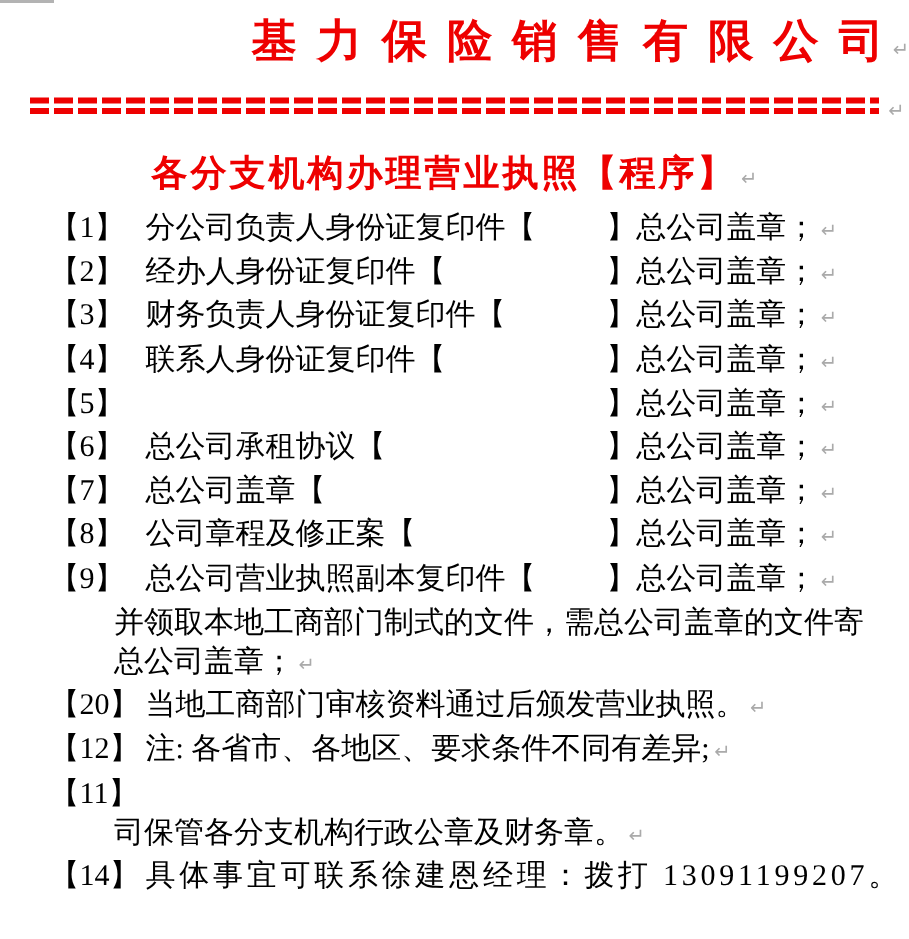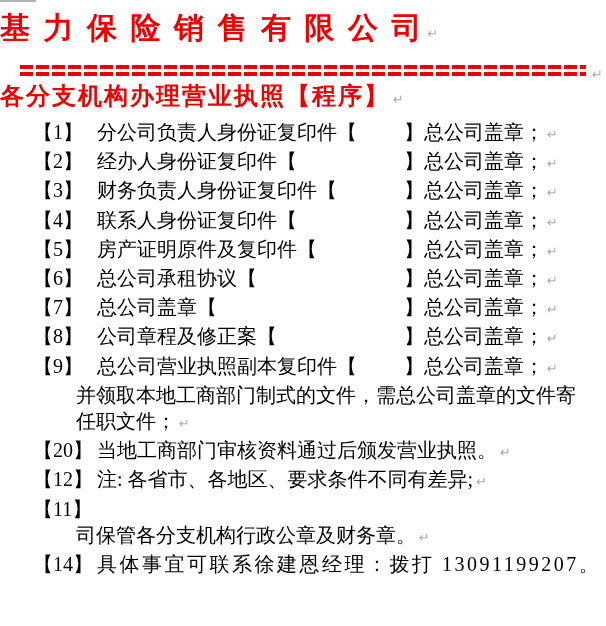--- a/index.html
+++ b/index.html
@@ -3,40 +3,40 @@
 <meta charset="utf-8">
 <style>
   html,body{margin:0;padding:0;}
   body{
     width:606px;height:626px;background:#ffffff;overflow:hidden;
     font-family:"Liberation Serif","DejaVu Serif",serif;
     color:#000;position:relative;
   }
   .edge-artifact{position:absolute;left:0;top:0;width:36px;height:2px;background:#b3b3b3;}
   .doc-title{
-    margin-top:6px;text-align:left;font-size:30px;font-weight:bold;
+    margin-top:6px;text-align:right;font-size:30px;font-weight:bold;
     letter-spacing:3px;line-height:44px;white-space:nowrap;
   }
   .red{color:#ee0000;}
   .pilcrow{
     color:#aaaaaa;font-size:13px;font-weight:normal;letter-spacing:0;
     font-family:"DejaVu Sans",sans-serif;margin-left:3px;vertical-align:baseline;
   }
   .divider{
     position:relative;margin:8px 20px 0 20px;height:13px;
     background-image:
       repeating-linear-gradient(90deg,#ee0000 0 13px,rgba(0,0,0,0) 13px 16px),
       repeating-linear-gradient(90deg,#ee0000 0 13px,rgba(0,0,0,0) 13px 16px);
     background-size:100% 4px,100% 4px;
     background-position:0 1px,0 8px;
     background-repeat:no-repeat,no-repeat;
   }
   .divider .pilcrow{position:absolute;right:-17px;top:3px;}
   .doc-heading{
-    margin-top:4px;font-size:24px;font-weight:bold;
+    margin-top:24px;text-align:center;font-size:24px;font-weight:bold;
     letter-spacing:2px;line-height:30px;white-space:nowrap;
   }
   .list{margin-top:4px;padding:0 18px 0 33px;}
   .row{
     display:flex;line-height:26.2px;font-size:20px;white-space:nowrap;
     align-items:baseline;
   }
   .marker{flex:none;width:64px;}
   .indent{flex:none;width:43px;}
   .content{flex:none;}
@@ -87,21 +87,20 @@
   </div>
   <div class="row row-bracket">
     <span class="marker">【4】</span>
       <span class="content">联系人身份证复印件【</span>
       <span class="gap"></span>
       <span class="tail">】总公司盖章；</span>
       <span class="pilcrow">↵</span>
   </div>
   <div class="row row-bracket">
     <span class="marker">【5】</span>
-      <span class="content">房产证明原件及复印件【</span>
       <span class="gap"></span>
       <span class="tail">】总公司盖章；</span>
       <span class="pilcrow">↵</span>
   </div>
   <div class="row row-bracket">
     <span class="marker">【6】</span>
       <span class="content">总公司承租协议【</span>
       <span class="gap"></span>
       <span class="tail">】总公司盖章；</span>
       <span class="pilcrow">↵</span>
@@ -127,21 +126,21 @@
       <span class="tail">】总公司盖章；</span>
       <span class="pilcrow">↵</span>
   </div>
 
   <div class="row">
     <span class="indent"></span>
       <span class="content">并领取本地工商部门制式的文件，需总公司盖章的文件寄</span>
   </div>
   <div class="row">
     <span class="indent"></span>
-      <span class="content">任职文件；</span>
+      <span class="content">总公司盖章；</span>
       <span class="pilcrow">↵</span>
   </div>
 
   <div class="row">
     <span class="marker">【20】</span>
       <span class="content">当地工商部门审核资料通过后颁发营业执照。</span>
       <span class="pilcrow">↵</span>
   </div>
 
   <div class="row">

